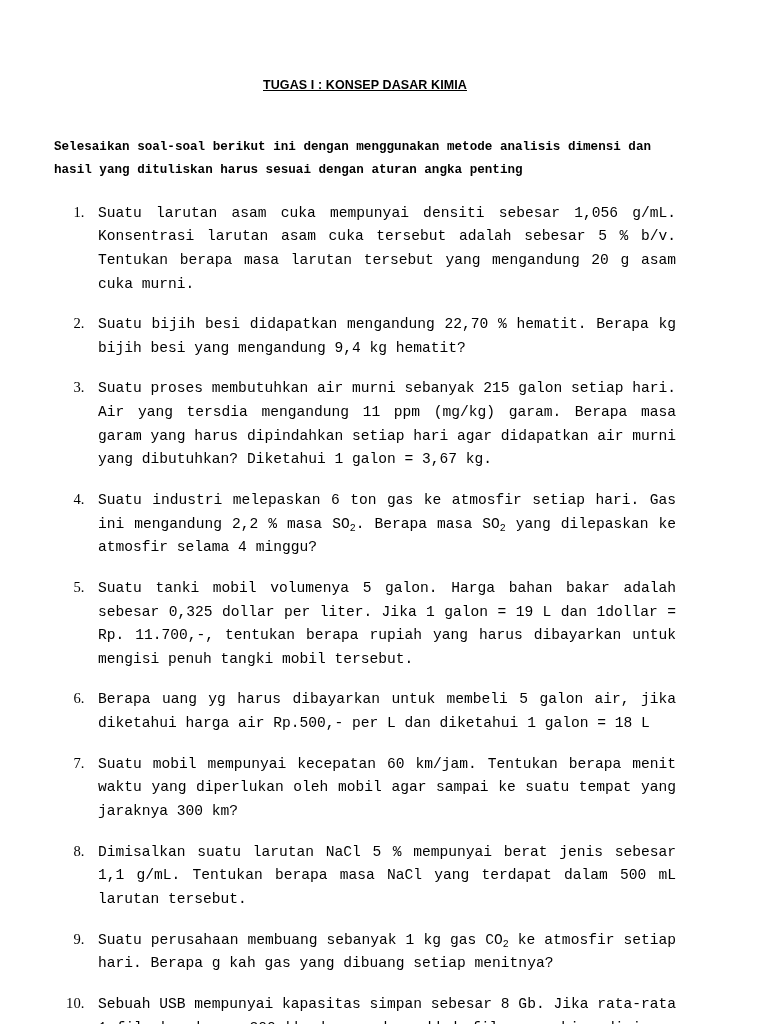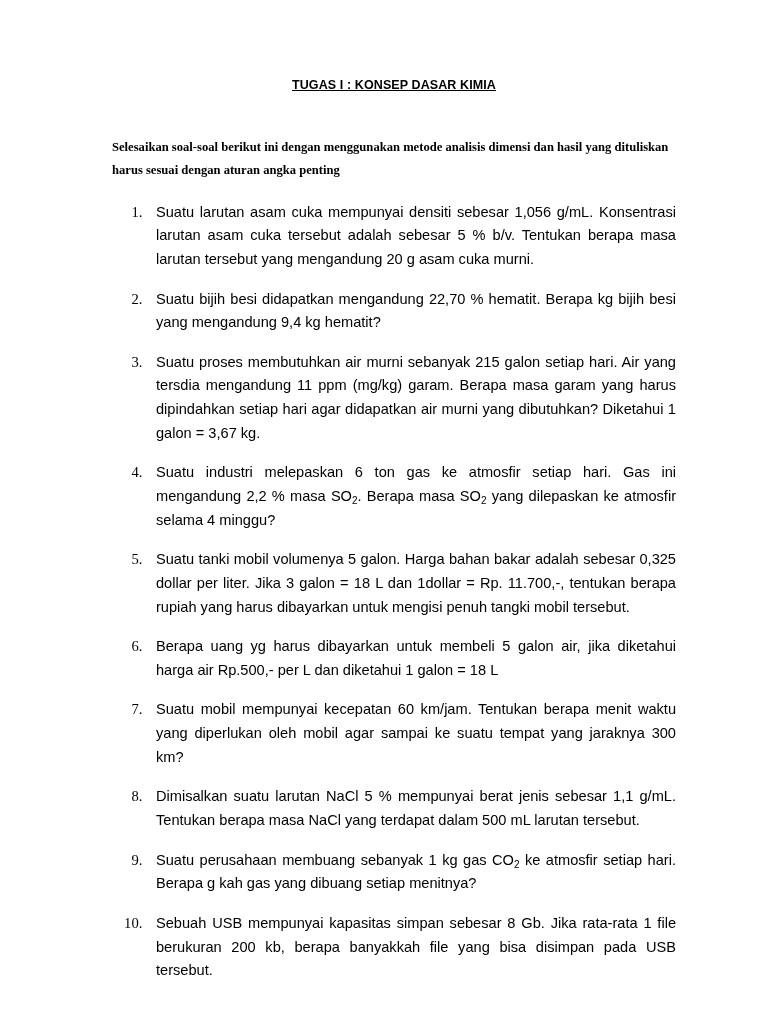--- a/index.html
+++ b/index.html
@@ -13,46 +13,46 @@
     font-family: "Liberation Serif", serif;
     color: #000000;
     -webkit-font-smoothing: antialiased;
   }
   .page {
     position: relative;
     width: 768px;
     height: 1024px;
     background: #ffffff;
     box-sizing: border-box;
-    padding: 78px 92px 0 112px;
+    padding: 78px 92px 0 54px;
   }
   .doc-title {
     text-align: center;
     font-family: "Liberation Sans", sans-serif;
     font-weight: bold;
     font-size: 12.5px;
     letter-spacing: 0.1px;
     text-decoration: underline;
     margin: 0 0 44px 0;
   }
   .instruction {
-    font-family: Liberation Serif, serif;
+    font-family: Liberation Mono, monospace;
     font-weight: bold;
     font-size: 12.6px;
     line-height: 1.85;
     margin: 0 0 18px 0;
     text-align: left;
   }
   ol.questions {
     margin: 0;
     padding: 0 0 0 34px;
     list-style-type: decimal;
   }
   ol.questions > li {
-    font-family: Liberation Sans, sans-serif;
+    font-family: Liberation Mono, monospace;
     font-size: 14.6px;
     line-height: 1.62;
     text-align: justify;
     margin-bottom: 16px;
     padding-left: 10px;
   }
   ol.questions > li::marker {
     font-family: "Liberation Serif", serif;
     font-size: 14.6px;
   }
@@ -70,21 +70,21 @@
 
   <div class="doc-title">TUGAS I : KONSEP DASAR KIMIA</div>
 
   <p class="instruction">Selesaikan soal-soal berikut ini dengan menggunakan metode analisis dimensi dan hasil yang  dituliskan harus sesuai dengan aturan angka penting</p>
 
   <ol class="questions">
     <li>Suatu larutan asam cuka mempunyai densiti sebesar 1,056 g/mL. Konsentrasi larutan asam cuka tersebut adalah sebesar 5 % b/v. Tentukan berapa masa larutan tersebut yang mengandung 20 g asam cuka murni.</li>
     <li>Suatu bijih besi didapatkan mengandung 22,70 % hematit. Berapa kg bijih besi yang mengandung 9,4 kg hematit?</li>
     <li>Suatu proses membutuhkan air murni sebanyak 215 galon setiap hari. Air yang tersdia mengandung 11 ppm (mg/kg) garam. Berapa masa garam yang harus dipindahkan setiap hari agar didapatkan air murni yang dibutuhkan? Diketahui 1 galon = 3,67 kg.</li>
     <li>Suatu industri melepaskan 6 ton gas ke atmosfir setiap hari. Gas ini mengandung 2,2 % masa SO<sub>2</sub>.  Berapa masa SO<sub>2</sub> yang dilepaskan ke atmosfir selama 4 minggu?</li>
-    <li>Suatu tanki mobil volumenya 5 galon. Harga bahan bakar adalah sebesar 0,325 dollar per liter. Jika 3 galon =  18  L dan 1dollar = Rp. 11.700,-, tentukan berapa rupiah yang harus dibayarkan untuk mengisi penuh tangki mobil tersebut.</li>
+    <li>Suatu tanki mobil volumenya 5 galon. Harga bahan bakar adalah sebesar 0,325 dollar per liter. Jika 1 galon =  19  L dan 1dollar = Rp. 11.700,-, tentukan berapa rupiah yang harus dibayarkan untuk mengisi penuh tangki mobil tersebut.</li>
     <li>Berapa uang yg harus dibayarkan untuk membeli 5 galon air, jika diketahui harga air Rp.500,- per L dan diketahui 1 galon = 18 L</li>
     <li>Suatu mobil mempunyai kecepatan 60 km/jam. Tentukan berapa menit waktu yang diperlukan oleh mobil agar sampai ke suatu tempat yang jaraknya 300 km?</li>
     <li>Dimisalkan suatu larutan NaCl 5 % mempunyai berat jenis sebesar 1,1 g/mL. Tentukan berapa masa NaCl yang terdapat dalam 500 mL larutan tersebut.</li>
     <li>Suatu perusahaan membuang sebanyak 1 kg gas CO<sub>2</sub> ke atmosfir setiap hari. Berapa g kah gas yang dibuang setiap menitnya?</li>
     <li>Sebuah USB mempunyai kapasitas simpan sebesar 8 Gb. Jika rata-rata 1 file berukuran 200 kb, berapa banyakkah file yang bisa disimpan pada USB tersebut.</li>
   </ol>
 
 </div>
 
 </body></html>

